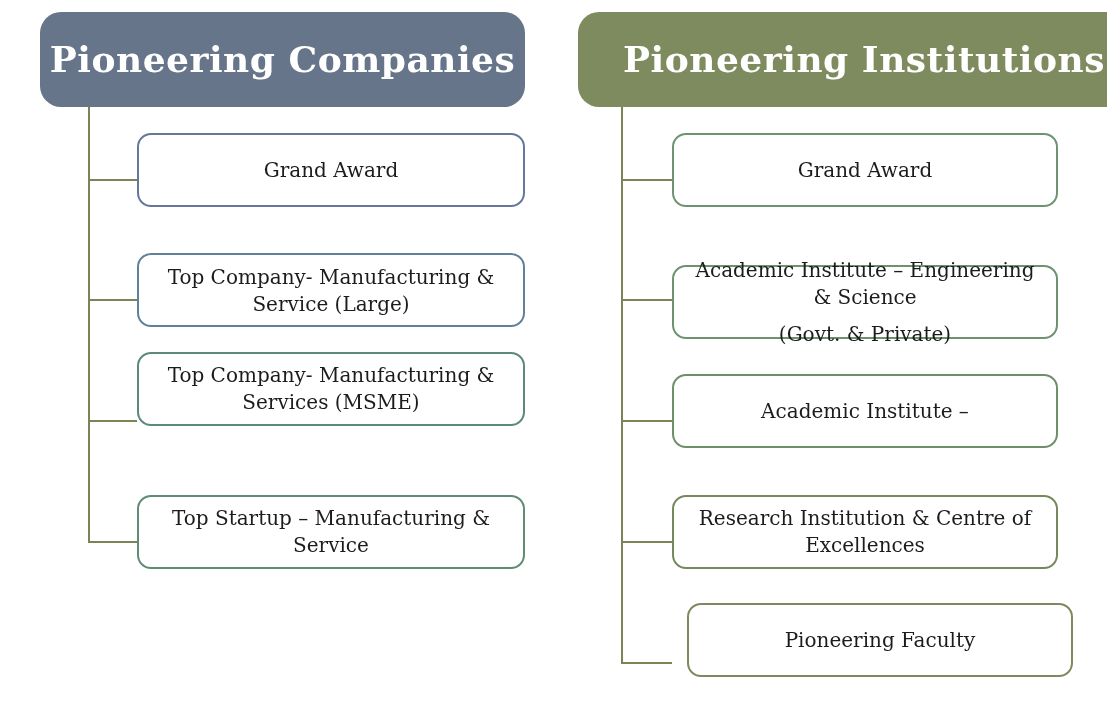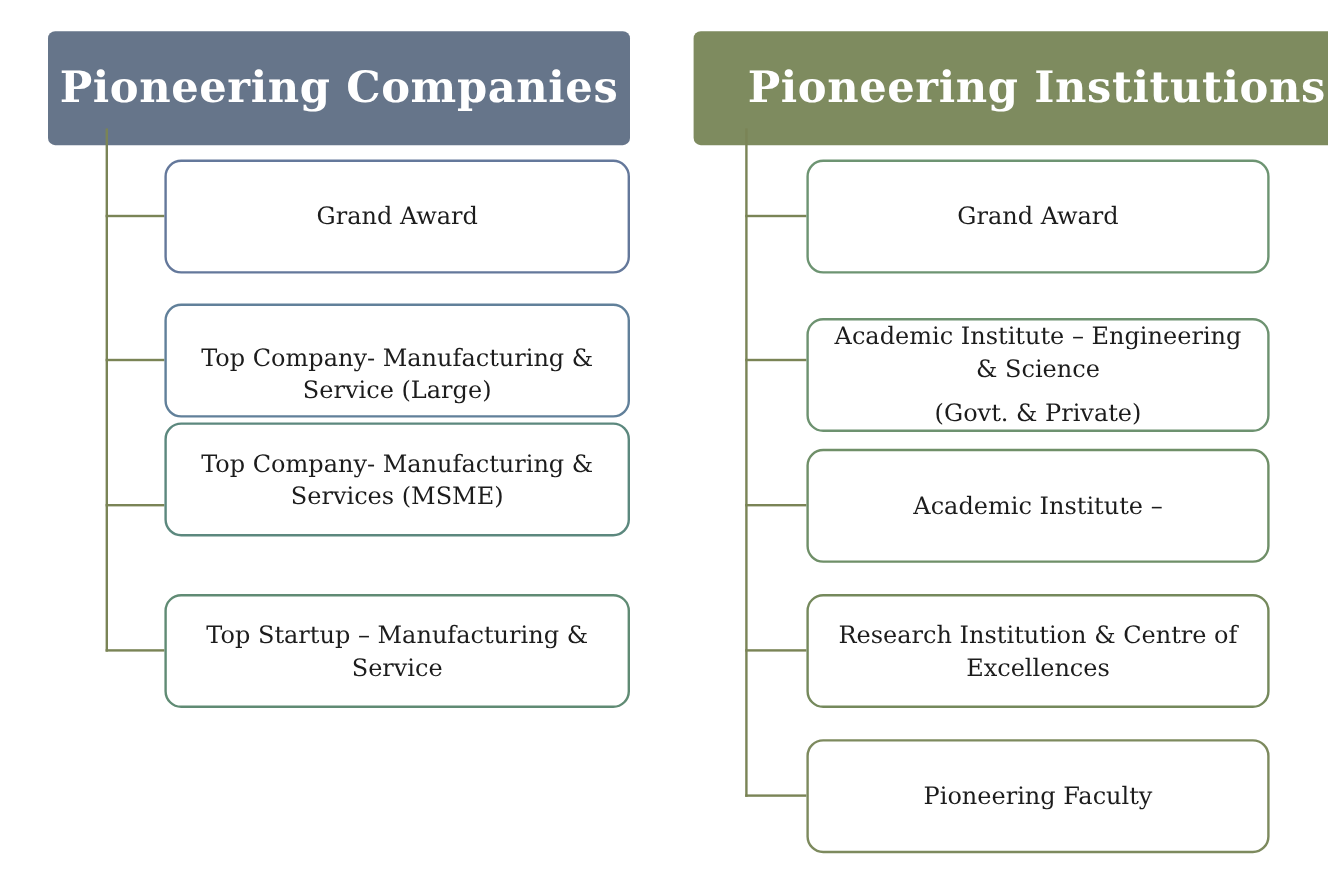--- a/index.html
+++ b/index.html
@@ -10,36 +10,36 @@
   }
   .canvas {
     position: relative;
     width: 1107px;
     height: 726px;
     background: #ffffff;
     overflow: hidden;
   }
   .hdr {
     position: absolute;
-    top: 26px;
+    top: 12px;
     height: 95px;
-    border-radius: 6px;
+    border-radius: 21px;
     color: #ffffff;
     font-weight: 700;
     font-size: 36px;
     letter-spacing: 0.5px;
     display: flex;
     align-items: center;
     justify-content: center;
     text-align: center;
     line-height: 1.1;
   }
   .node {
     position: absolute;
-    height: 95px;
+    height: 74px;
     background: #ffffff;
     border: 2px solid #888;
     border-radius: 14px;
     display: flex;
     flex-direction: column;
     align-items: center;
     justify-content: center;
     text-align: center;
     font-size: 20px;
     color: #1c1c1c;
@@ -105,19 +105,19 @@
       <p>Academic Institute – Engineering &amp; Science</p>
       <p>(Govt. &amp; Private)</p>
     </div>
     <div class="node" style="top: 374px; border-color: rgb(111, 143, 104);">
       <p>Academic Institute –</p>
     </div>
     <div class="node" style="top: 495px; border-color: rgb(117, 137, 92);">
       <p>Research Institution &amp; Centre of Excellences</p>
 
     </div>
-    <div class="node" style="top: 616px; border-color: rgb(125, 138, 94);">
+    <div class="node" style="top: 603px; border-color: rgb(125, 138, 94); margin-left: 15px;">
       <p>Pioneering Faculty</p>
 
     </div>
   </section>
 
 </div>
 
 </body></html>

